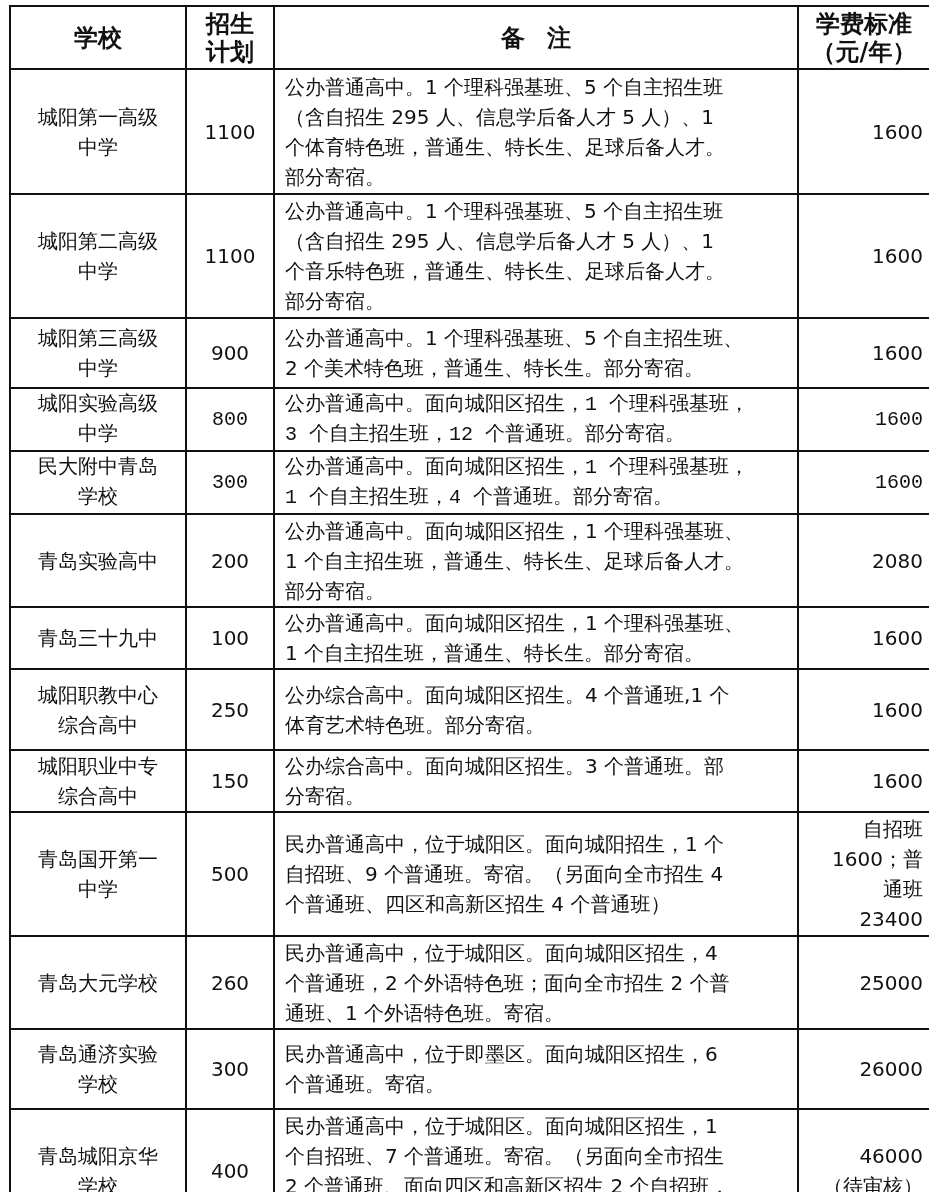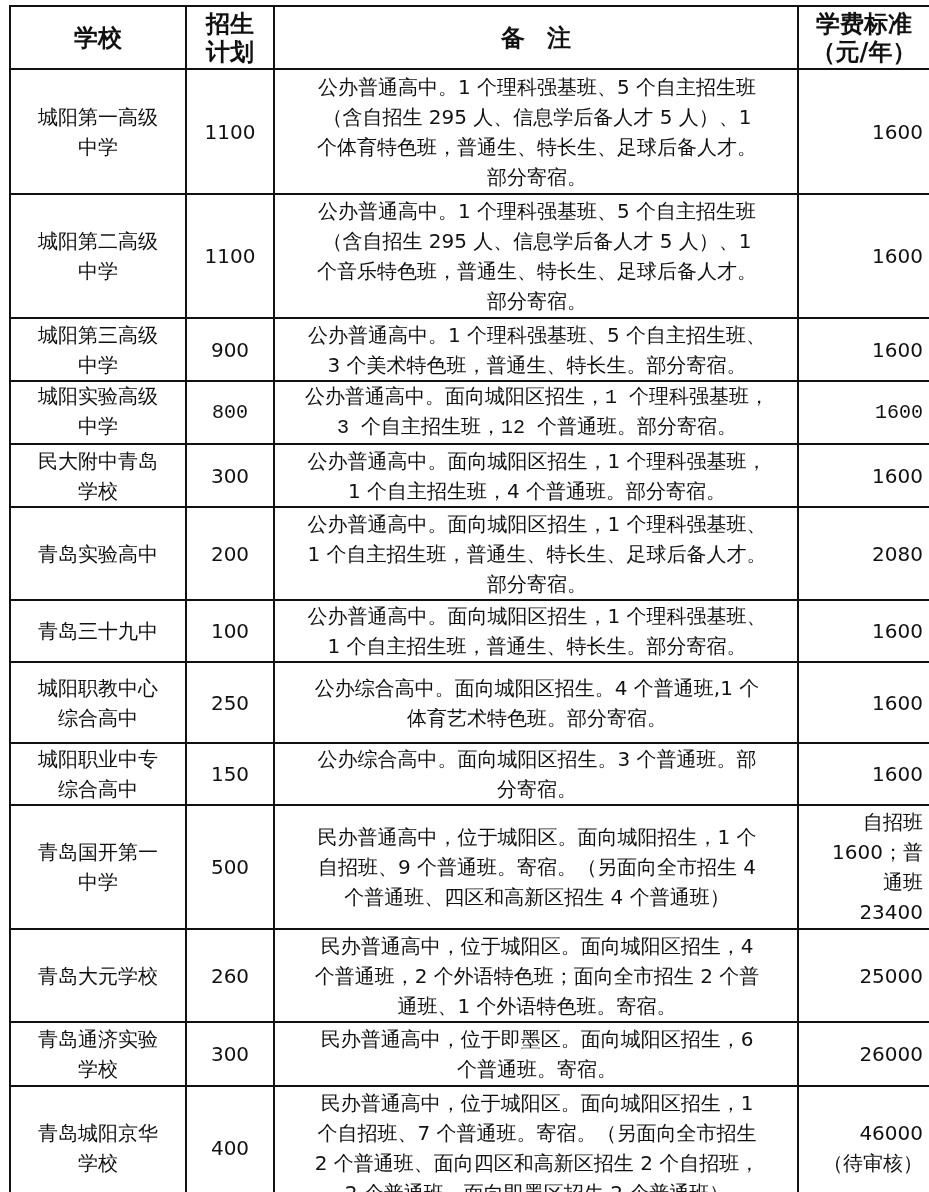--- a/index.html
+++ b/index.html
@@ -5,21 +5,21 @@
   html, body { margin: 0; padding: 0; background: #ffffff; }
   body { width: 929px; height: 1192px; position: relative; overflow: hidden;
          font-family: "DejaVu Sans", "Liberation Sans", sans-serif; color: #111; }
   table { position: absolute; left: 9px; top: 5px; border-collapse: collapse;
           table-layout: fixed; width: 920px; }
   td, th { border: 2px solid #111; padding: 0; vertical-align: middle; }
   th { font-weight: bold; font-size: 24px; line-height: 28px; text-align: center; }
   td { font-size: 20px; line-height: 30px; }
   td.school { text-align: center; padding: 0 10px; }
   td.plan { text-align: center; }
-  td.notes { text-align: center; padding: 0 8px 0 10px; }
+  td.notes { text-align: left; padding: 0 8px 0 10px; }
   td.fee { text-align: right; padding: 0 6px; }
   .line { display: block; white-space: nowrap; }
   th .spaced { letter-spacing: 22px; margin-right: -22px; }
 </style>
 </head>
 <body>
 
 <table>
   <colgroup>
     <col style="width:176px">
@@ -71,49 +71,49 @@
         <td class="notes">
           <span class="line">公办普通高中。1 个理科强基班、5 个自主招生班</span>
           <span class="line">（含自招生 295 人、信息学后备人才 5 人）、1</span>
           <span class="line">个音乐特色班，普通生、特长生、足球后备人才。</span>
           <span class="line">部分寄宿。</span>
         </td>
         <td class="fee">
           <span class="line">1600</span>
         </td>
       </tr>
-      <tr style="height: 63px;">
+      <tr style="height: 70px;">
         <td class="school">
           <span class="line">城阳第三高级</span>
           <span class="line">中学</span>
         </td>
         <td class="plan">900</td>
         <td class="notes">
           <span class="line">公办普通高中。1 个理科强基班、5 个自主招生班、</span>
-          <span class="line">3 个美术特色班，普通生、特长生。部分寄宿。</span>
+          <span class="line">2 个美术特色班，普通生、特长生。部分寄宿。</span>
         </td>
         <td class="fee">
           <span class="line">1600</span>
         </td>
       </tr>
       <tr style="height: 63px; font-family: Liberation Mono, monospace;">
         <td class="school">
           <span class="line">城阳实验高级</span>
           <span class="line">中学</span>
         </td>
         <td class="plan">800</td>
         <td class="notes">
           <span class="line">公办普通高中。面向城阳区招生，1 个理科强基班，</span>
           <span class="line">3 个自主招生班，12 个普通班。部分寄宿。</span>
         </td>
         <td class="fee">
           <span class="line">1600</span>
         </td>
       </tr>
-      <tr style="height: 63px;">
+      <tr style="height: 63px; font-family: Liberation Mono, monospace;">
         <td class="school">
           <span class="line">民大附中青岛</span>
           <span class="line">学校</span>
         </td>
         <td class="plan">300</td>
         <td class="notes">
           <span class="line">公办普通高中。面向城阳区招生，1 个理科强基班，</span>
           <span class="line">1 个自主招生班，4 个普通班。部分寄宿。</span>
         </td>
         <td class="fee">
@@ -200,21 +200,21 @@
         <td class="plan">260</td>
         <td class="notes">
           <span class="line">民办普通高中，位于城阳区。面向城阳区招生，4</span>
           <span class="line">个普通班，2 个外语特色班；面向全市招生 2 个普</span>
           <span class="line">通班、1 个外语特色班。寄宿。</span>
         </td>
         <td class="fee">
           <span class="line">25000</span>
         </td>
       </tr>
-      <tr style="height: 64px;">
+      <tr style="height: 80px;">
         <td class="school">
           <span class="line">青岛通济实验</span>
           <span class="line">学校</span>
         </td>
         <td class="plan">300</td>
         <td class="notes">
           <span class="line">民办普通高中，位于即墨区。面向城阳区招生，6</span>
           <span class="line">个普通班。寄宿。</span>
         </td>
         <td class="fee">

